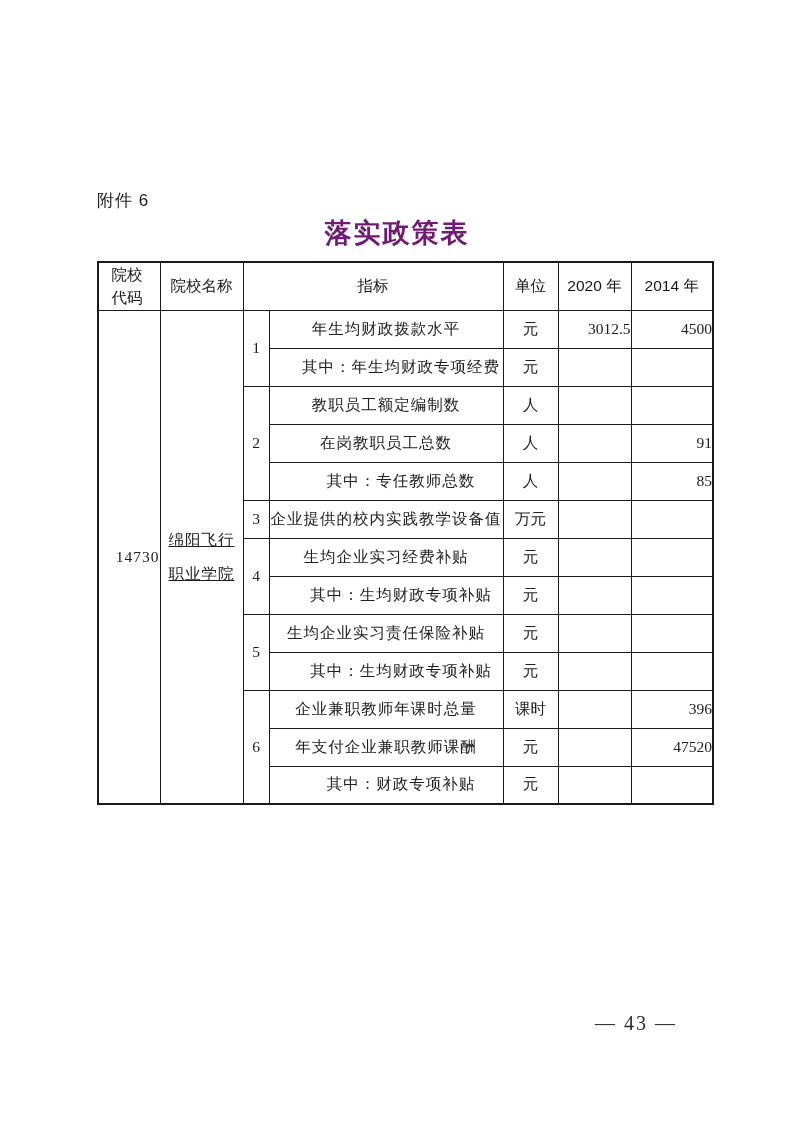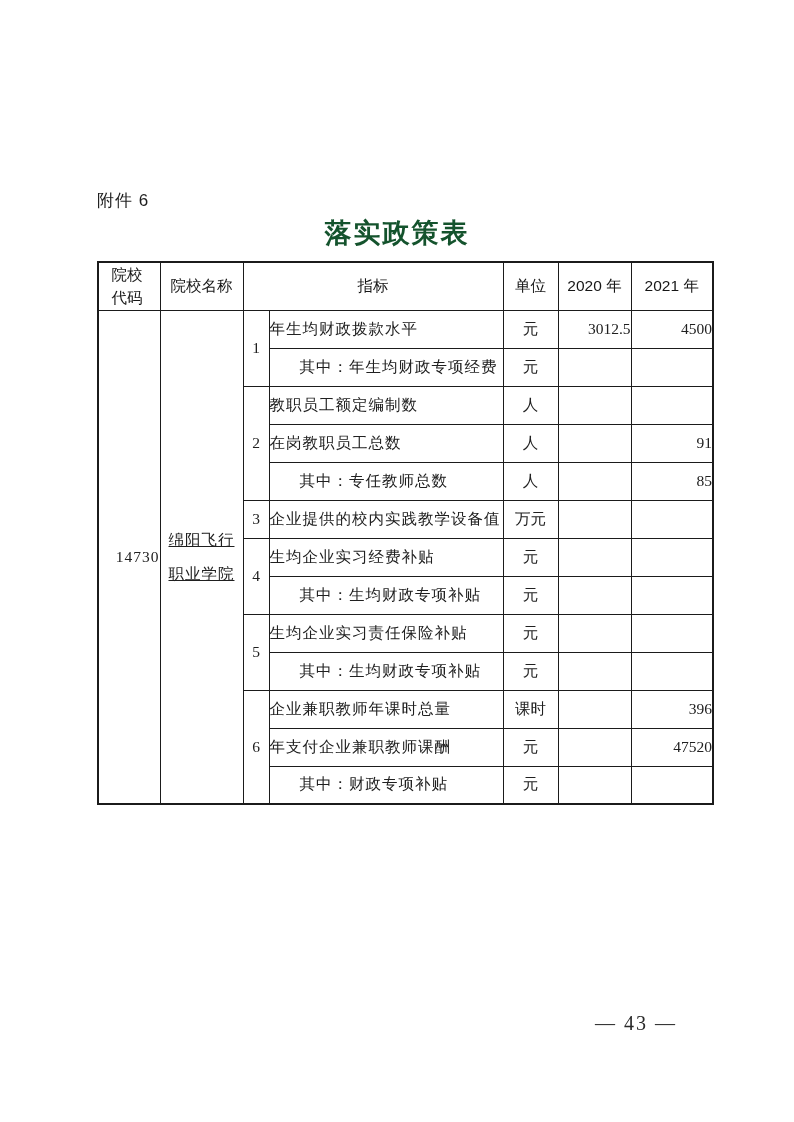--- a/index.html
+++ b/index.html
@@ -29,21 +29,21 @@
   .doc-title {
     position: absolute;
     left: 0;
     top: 215px;
     width: 794px;
     text-align: center;
     font-family: "Liberation Serif", "DejaVu Serif", serif;
     font-weight: 700;
     font-size: 27px;
     letter-spacing: 2px;
-    color: #14532d;
+    color: #701a75;
   }
   table.policy-table {
     position: absolute;
     left: 97px;
     top: 261px;
     width: 615px;
     border-collapse: collapse;
     table-layout: fixed;
     border: 2px solid #1b1b1b;
   }
@@ -88,21 +88,21 @@
     line-height: 2.2;
     text-align: center;
     letter-spacing: 1px;
     text-decoration: underline;
   }
   .no-cell {
     text-align: center;
     font-family: "Liberation Serif", "DejaVu Serif", serif;
   }
   .ind-cell {
-    text-align: left;
+    text-align: center;
     padding-left: 10px;
     letter-spacing: 1px;
   }
   .ind-cell.sub {
     padding-left: 30px;
   }
   .unit-cell {
     text-align: center;
   }
   .val-cell {
@@ -139,21 +139,21 @@
         <col style="width:73px">
         <col style="width:82px">
     </colgroup>
     <thead>
       <tr>
         <th><span class="hdr-wrap">院校代码</span></th>
         <th>院校名称</th>
         <th colspan="2">指标</th>
         <th>单位</th>
         <th>2020 年</th>
-        <th>2021 年</th>
+        <th>2014 年</th>
       </tr>
     </thead>
     <tbody>
       <tr>
         <td class="code-cell" rowspan="13">14730</td>
         <td class="name-cell" rowspan="13"><span class="name-wrap">绵阳飞行职业学院</span></td>
         <td class="no-cell" rowspan="2">1</td>
         <td class="ind-cell">年生均财政拨款水平</td>
         <td class="unit-cell">元</td>
         <td class="val-cell">3012.5</td>

